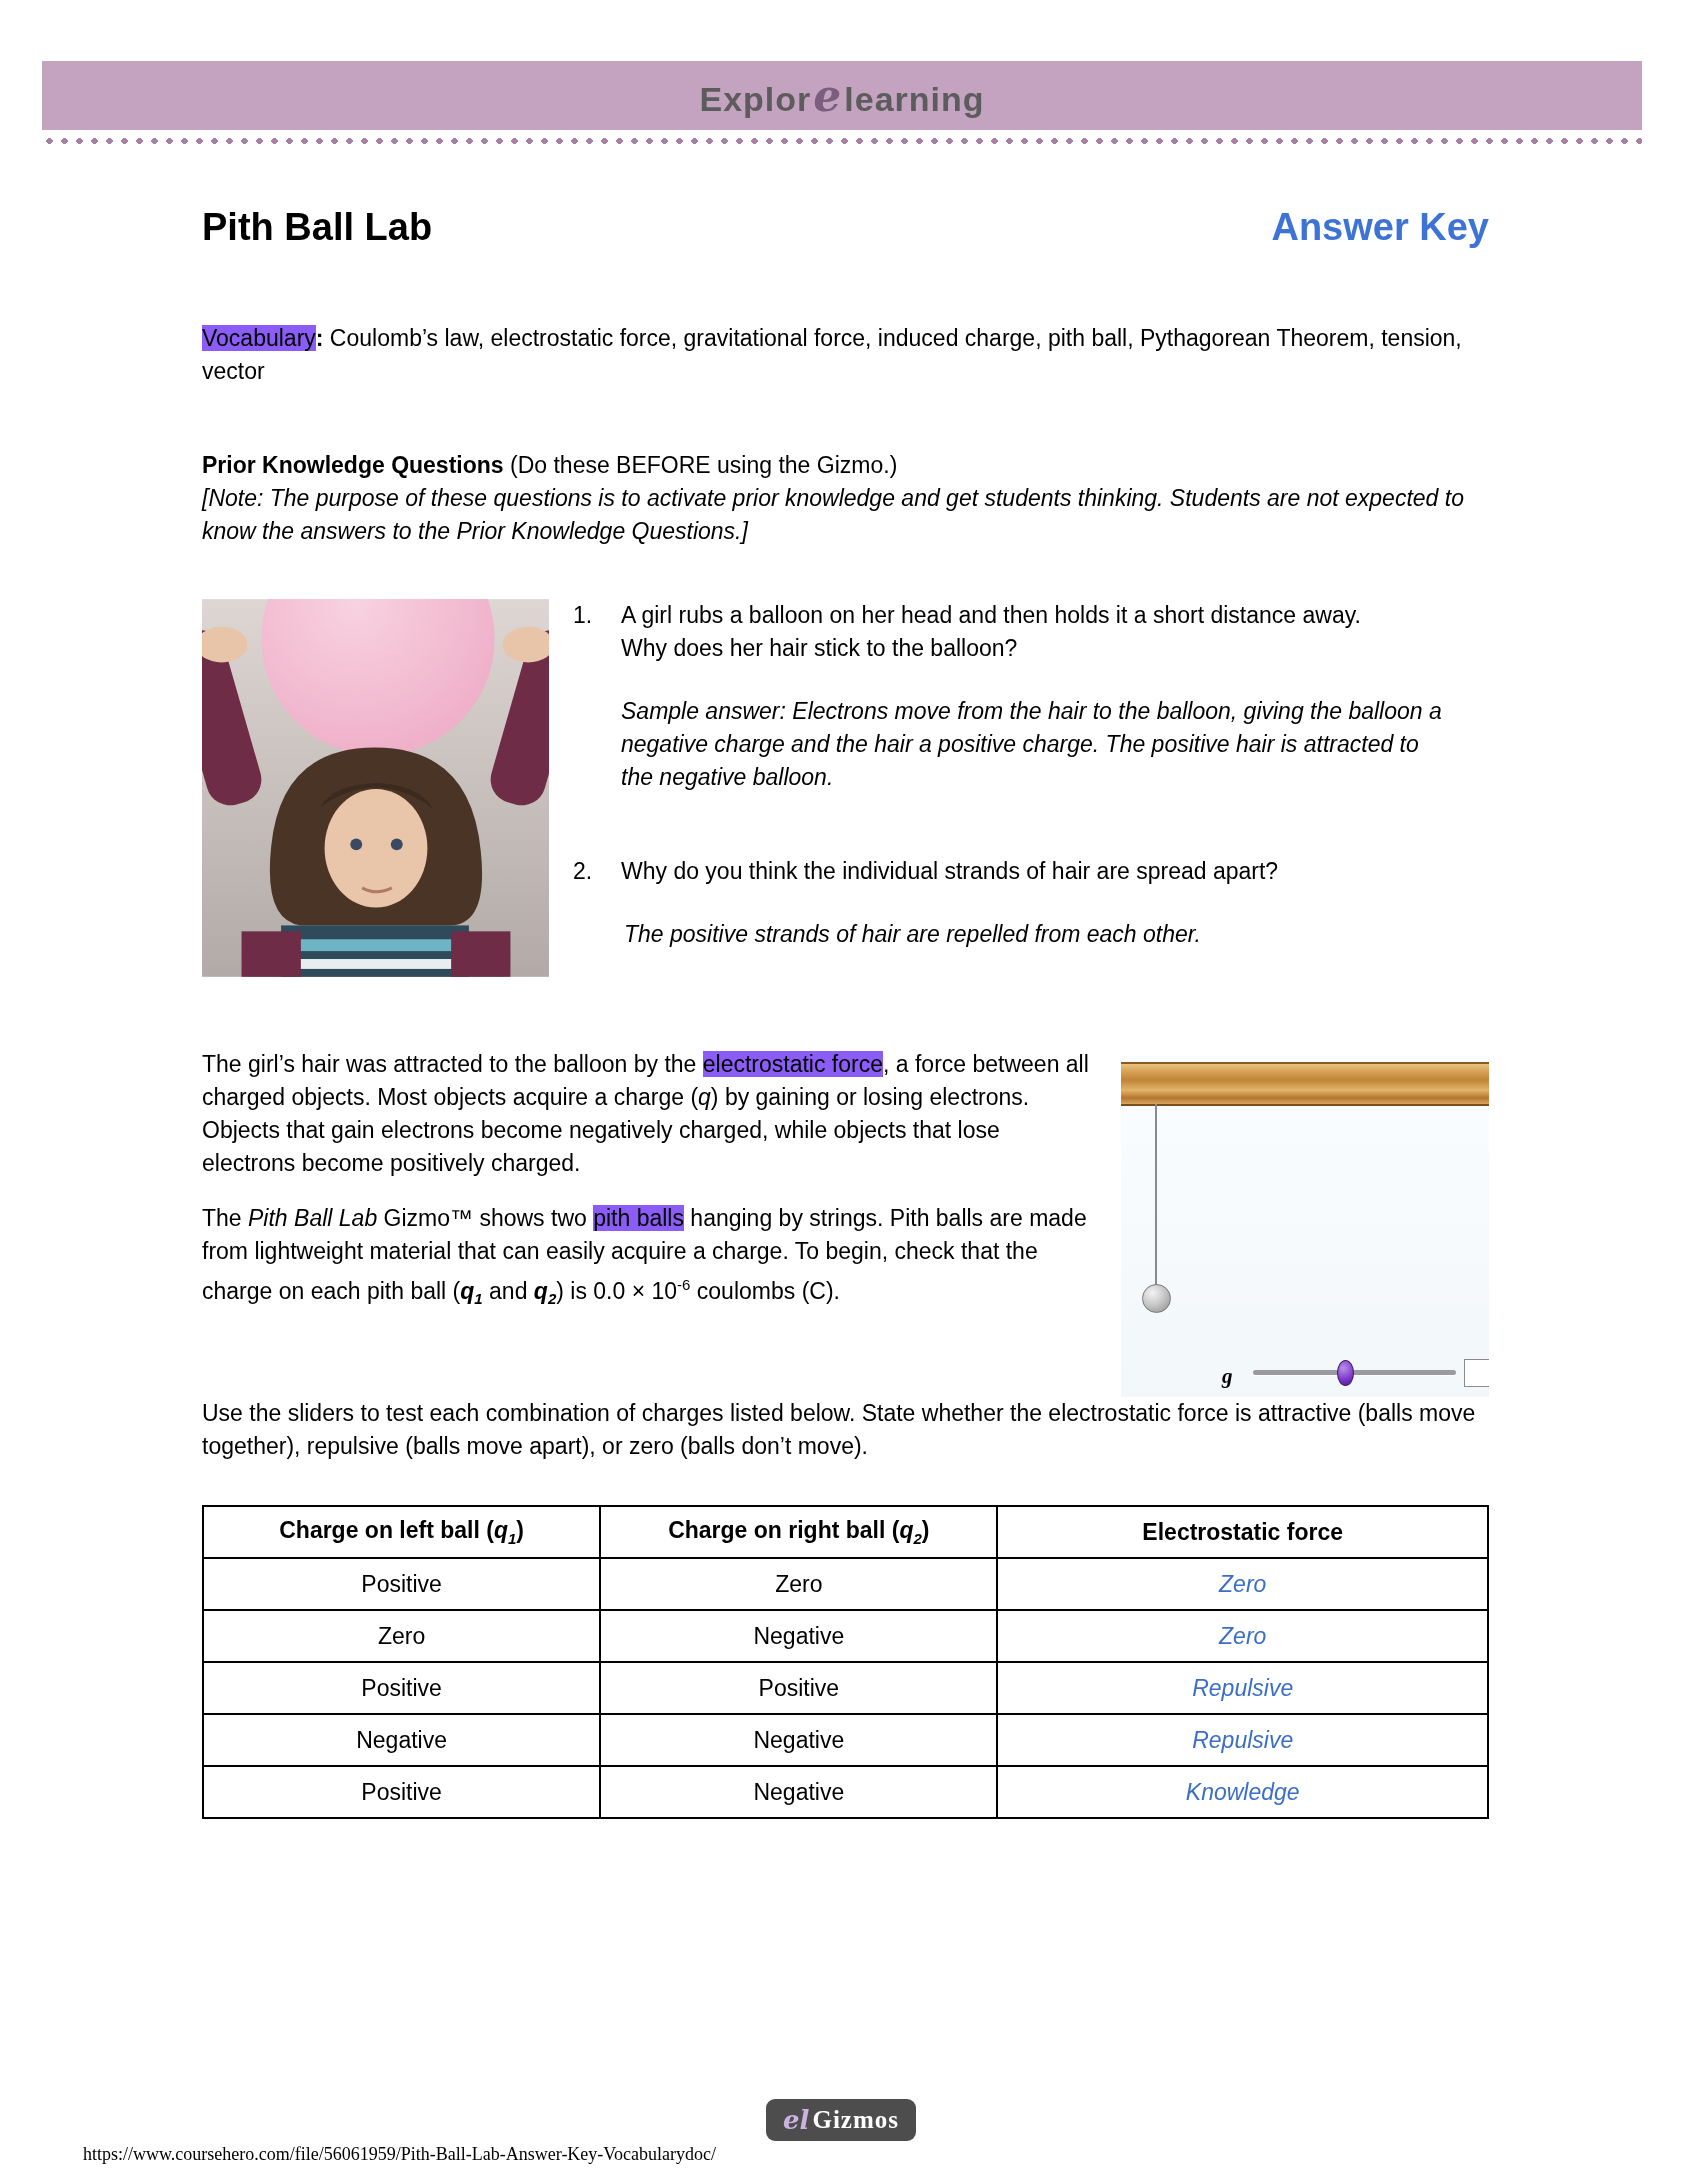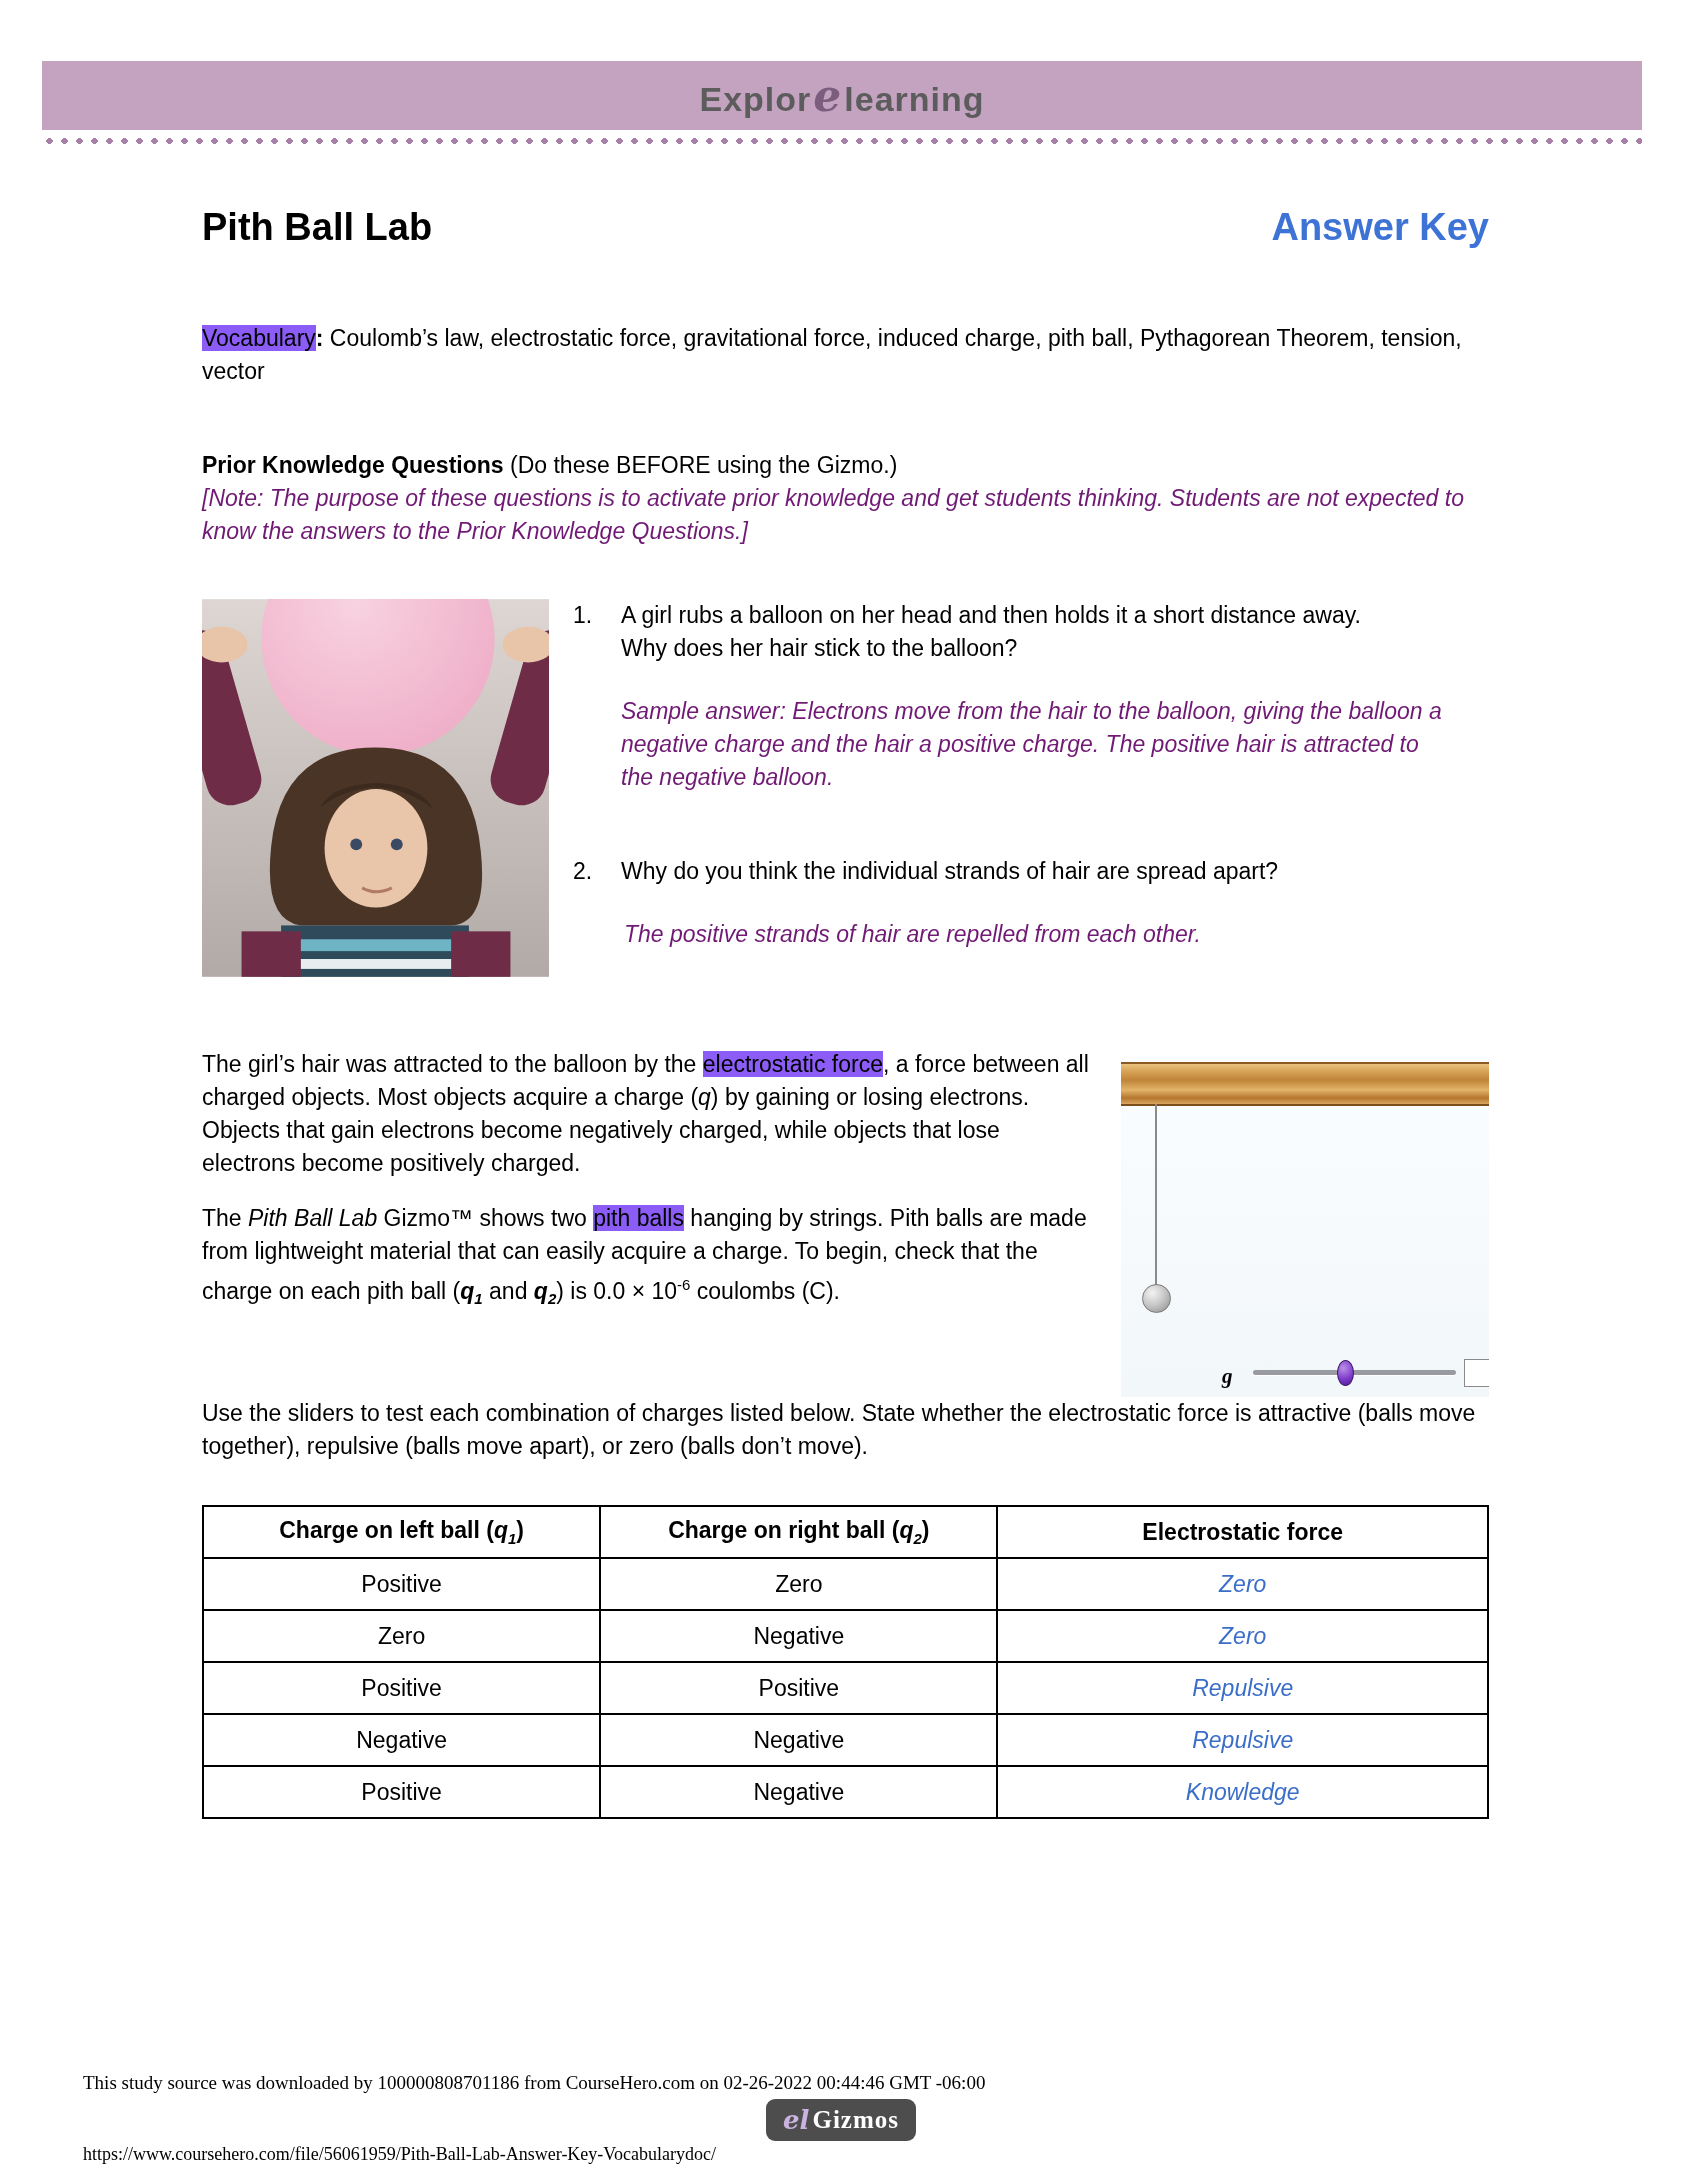--- a/index.html
+++ b/index.html
@@ -23,21 +23,21 @@
     background-size:15px 12px; background-repeat:repeat-x;
   }
   
   .content { position:absolute; left:202px; top:206px; width:1287px; }
   .title-row { display:flex; justify-content:space-between; align-items:baseline; }
   .doc-title { font-size:38px; font-weight:bold; }
   .answer-key { font-size:38px; font-weight:bold; color:#3e73d6; }
   .body-text { font-size:23px; line-height:33px; }
   .hl { background:#8b5cf6; font-weight:normal; }
   .bold { font-weight:bold; }
-  .blue-it { color:#701a75; font-style:italic; }
+  .blue-it { color:#000000; font-style:italic; }
   .qvar { font-style:italic; font-weight:bold; }
   sub { font-size:15px; }
   sup { font-size:15px; }
   .vocab { margin-top:73px; width:1267px; }
   .pk-heading { margin-top:61px; }
   .pk-note { width:1282px; }
   
   .pk-block { margin-top:51px; display:flex; }
   .photo-box { width:347px; height:378px; flex:0 0 347px; }
   .questions { flex:1; padding-left:24px; }
@@ -227,21 +227,20 @@
         <tr>
           <td>Positive</td>
           <td>Negative</td>
           <td class="force">Knowledge</td>
         </tr>
       </tbody>
     </table>
 
   </div>
 
-  <div class="footer-line">This study source was downloaded by 100000808701186 from CourseHero.com on 02-26-2022 00:44:46 GMT -06:00</div>
   <div class="gizmos-logo">
     <span class="gizmos-el">el</span>
     <span class="gizmos-word">Gizmos</span>
   </div>
   <a class="footer-url" href="#">https://www.coursehero.com/file/56061959/Pith-Ball-Lab-Answer-Key-Vocabularydoc/</a>
 
 </div>
 
 
 </body></html>

